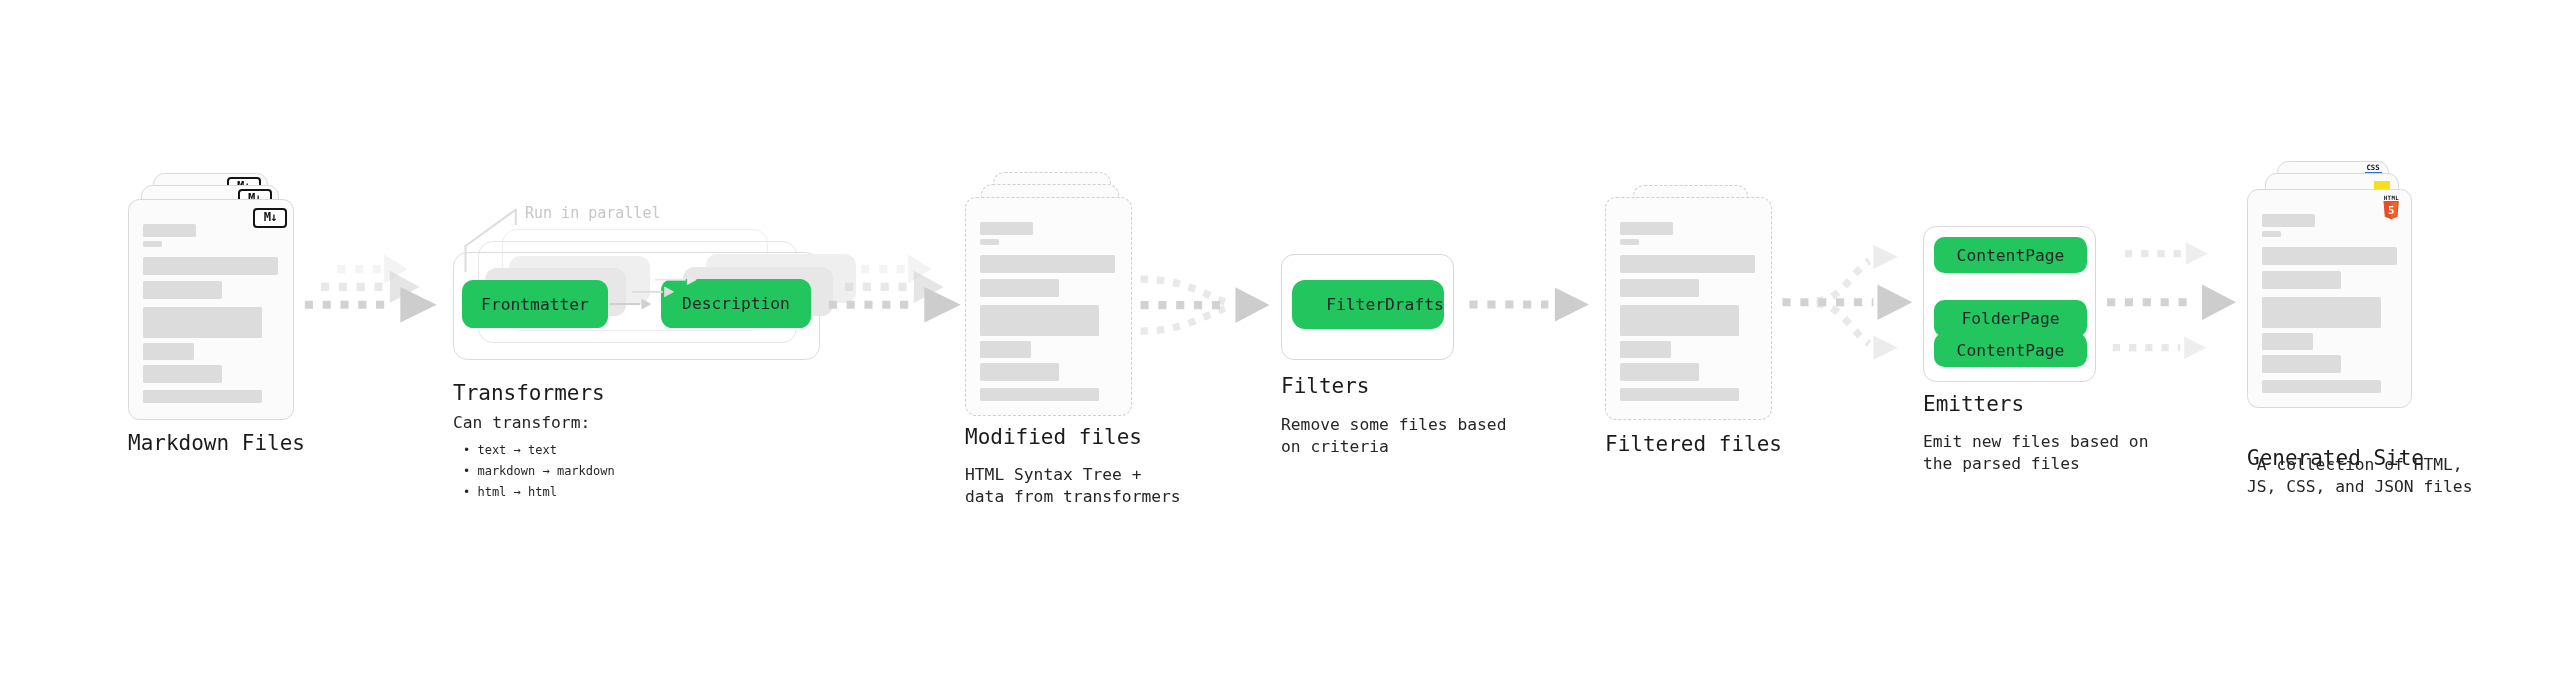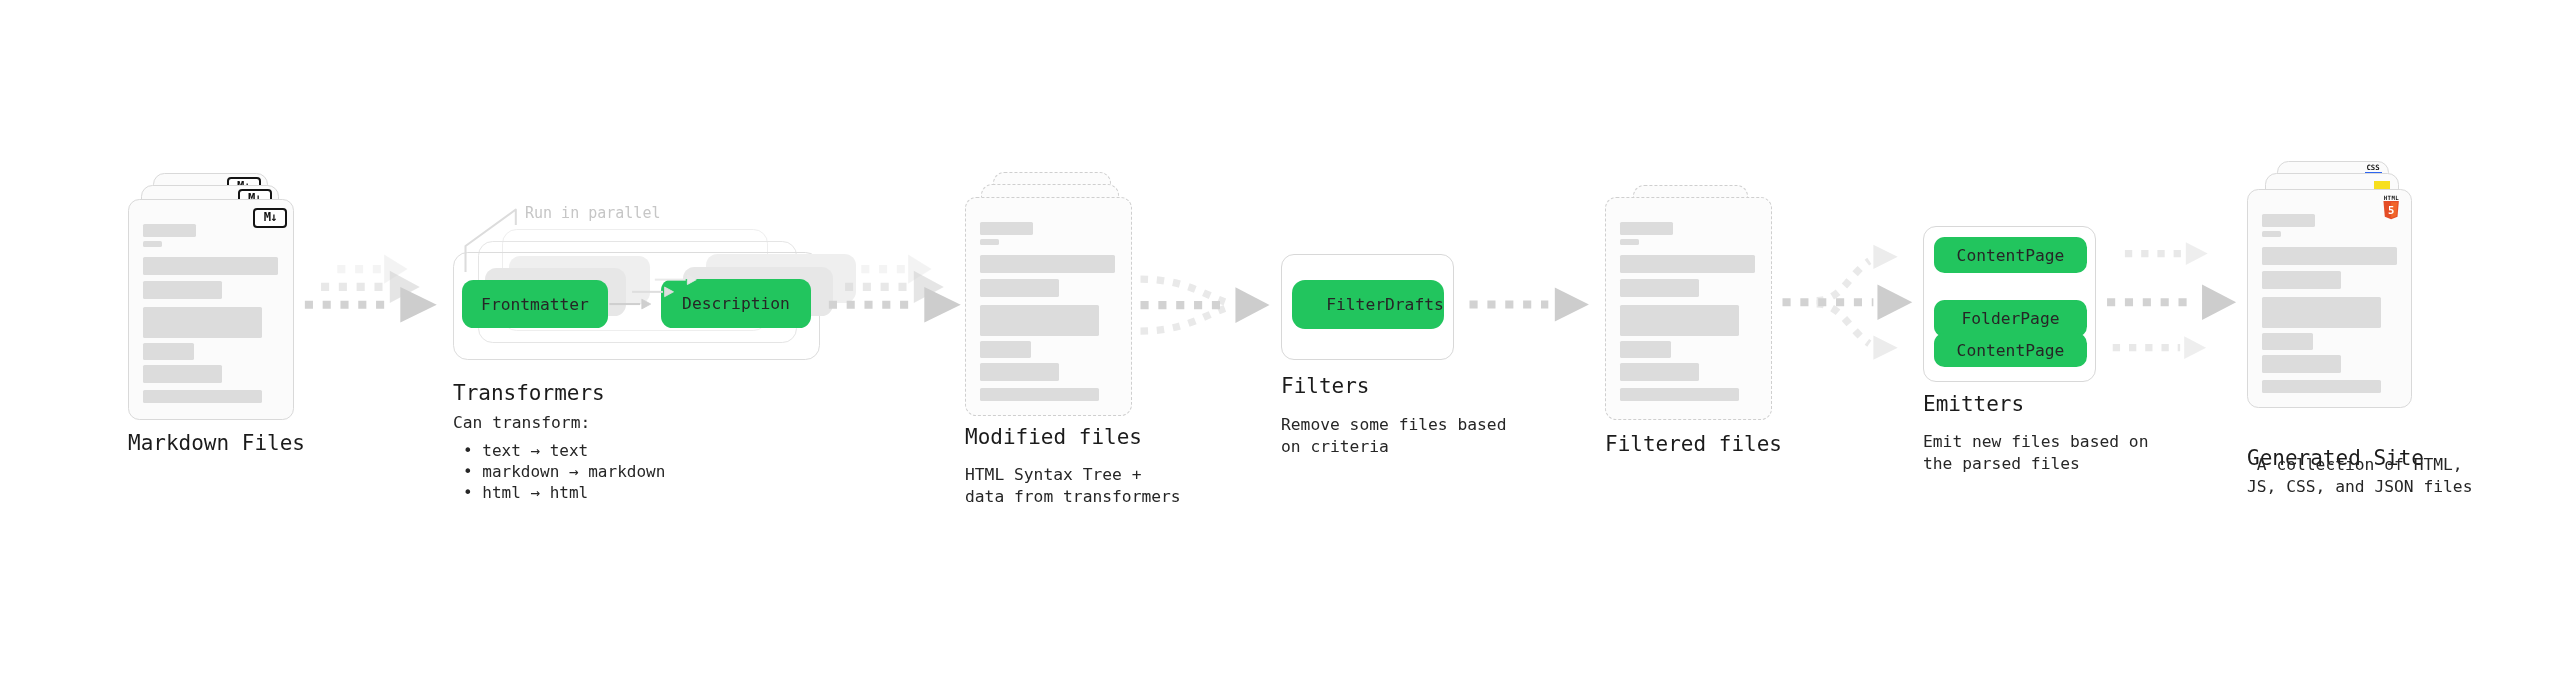--- a/index.html
+++ b/index.html
@@ -37,21 +37,21 @@
   .frame{position:absolute;box-sizing:border-box;border:1.6px solid #dcdcdc;border-radius:14.6px;background:transparent;}
   .panel{position:absolute;box-sizing:border-box;border:1.6px solid #d8d8d8;border-radius:13px;background:#ffffff;}
   .pill{position:absolute;box-sizing:border-box;background:#22c55e;border-radius:11.4px;color:#262626;font-size:16.3px;
     display:flex;align-items:center;justify-content:center;white-space:nowrap;}
   .pill.ghost1{background:#e7e7e7;}
   .pill.ghost2{background:#efefef;}
 
   
   .label{position:absolute;font-size:21px;font-weight:500;color:#1b1b1b;white-space:nowrap;}
   .caption{position:absolute;font-size:16.3px;line-height:22px;color:#262626;white-space:pre-line;}
-  .bullet-line{font-size:16px;line-height:21px;color:#262626;white-space:pre;}
+  .bullet-line{font-size:12px;line-height:21px;color:#262626;white-space:pre;}
   .annotation{position:absolute;font-size:15px;color:#c6c6c6;white-space:nowrap;}
   svg{position:absolute;overflow:visible;}
 </style>
 </head>
 <body>
 
 <div class="canvas">
 
   <div class="doc" style="left:153px;top:173px;width:115px;height:221px;">
     <span class="md-badge" style="top:3.3px;right:6.5px;">M↓</span>

